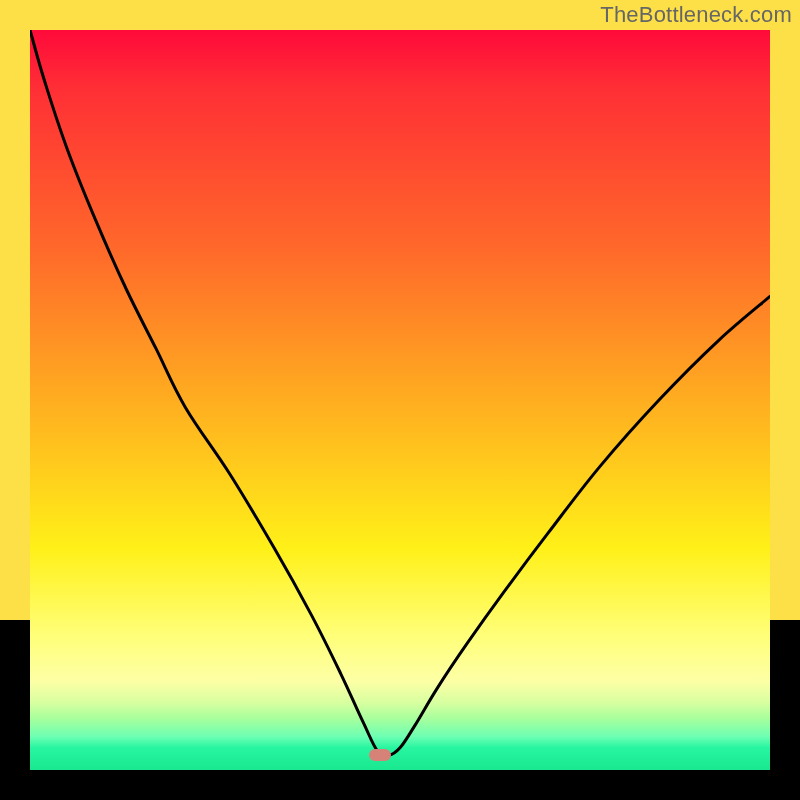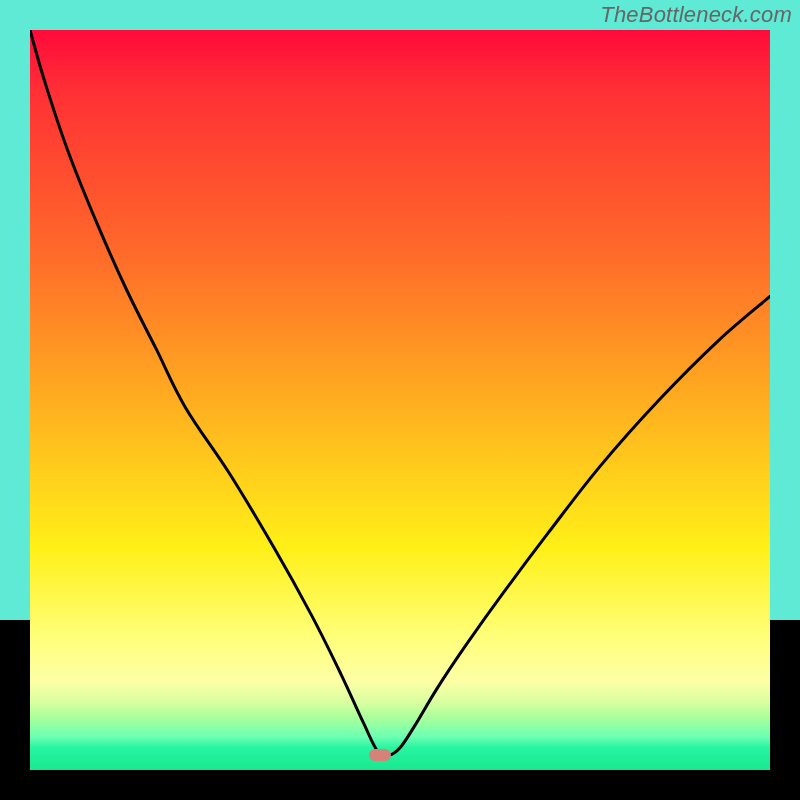--- a/index.html
+++ b/index.html
@@ -7,22 +7,21 @@
     padding: 0;
     width: 800px;
     height: 800px;
     background: #000;
     overflow: hidden;
   }
   .frame {
     position: relative;
     width: 800px;
     height: 620px;
-    background: #5eead4;
-    font-style: italic;
+    background: #fde047;
   }
   .watermark {
     position: absolute;
     top: 2px;
     right: 8px;
     font-family: Arial, Helvetica, sans-serif;
     font-size: 22px;
     font-weight: 500;
     color: #666;
     letter-spacing: 0.2px;

